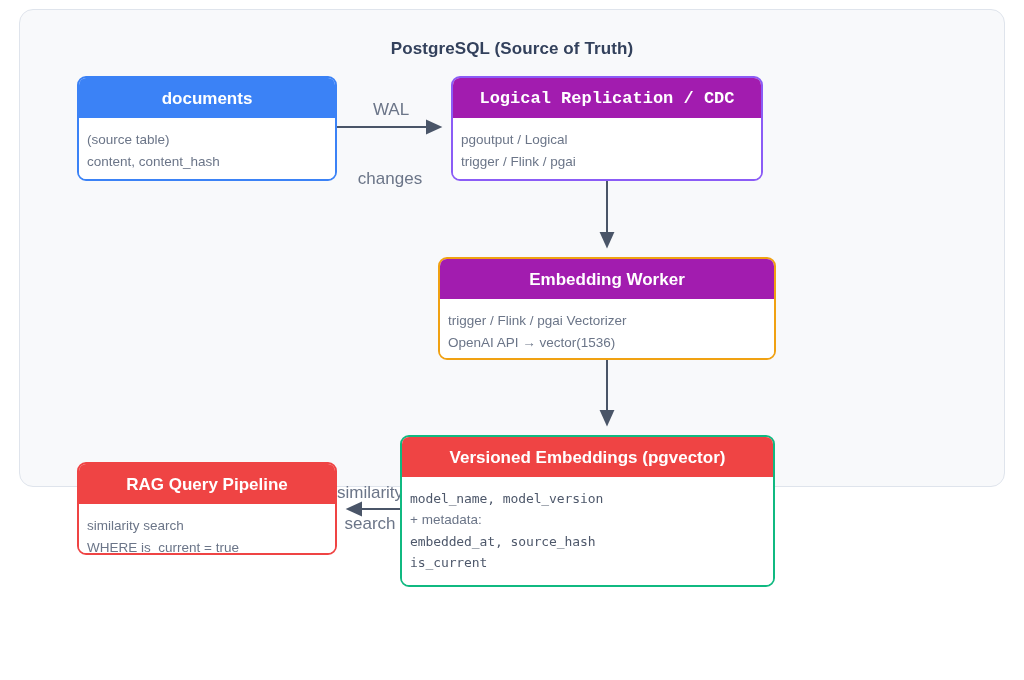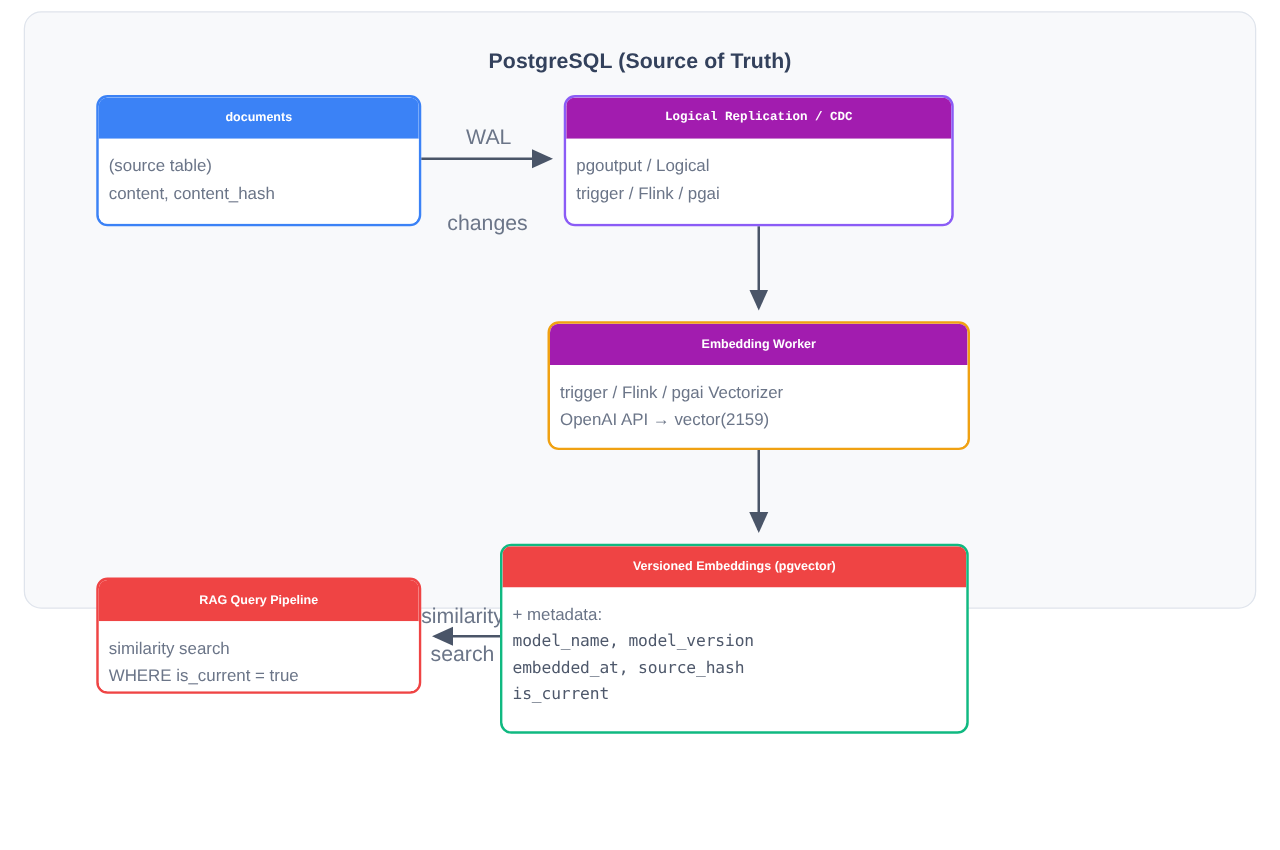--- a/index.html
+++ b/index.html
@@ -51,21 +51,21 @@
     box-sizing: border-box;
     border-radius: 9px;
     overflow: hidden;
     background: #ffffff;
     border: 2px solid transparent;
   }
   .node .hdr {
     text-align: center;
     color: #ffffff;
     font-weight: bold;
-    font-size: 10px;
+    font-size: 17px;
     line-height: 1;
     padding: 12px 6px 11px 6px;
   }
   .node .body {
     background: #ffffff;
     color: #6b7588;
     font-size: 13.5px;
     padding: 11px 8px 13px 8px;
   }
   .node .body .ln { display: block; line-height: 1.62; white-space: pre; }
@@ -158,29 +158,29 @@
     <div class="body">
       <span class="ln">pgoutput / Logical</span>
       <span class="ln">trigger / Flink / pgai</span>
     </div>
   </div>
 
   <div class="node" id="node-worker">
     <div class="hdr">Embedding Worker</div>
     <div class="body">
       <span class="ln">trigger / Flink / pgai Vectorizer</span>
-      <span class="ln">OpenAI API → vector(2159)</span>
+      <span class="ln">OpenAI API → vector(1536)</span>
     </div>
   </div>
 
   <div class="node" id="node-embeddings">
     <div class="hdr">Versioned Embeddings (pgvector)</div>
     <div class="body">
+      <span class="ln mono">model_name, model_version</span>
       <span class="ln">+ metadata:</span>
-      <span class="ln mono">model_name, model_version</span>
       <span class="ln mono">embedded_at, source_hash</span>
       <span class="ln mono">is_current</span>
     </div>
   </div>
 
   <div class="node" id="node-rag">
     <div class="hdr">RAG Query Pipeline</div>
     <div class="body">
       <span class="ln">similarity search</span>
       <span class="ln">WHERE is_current = true</span>

